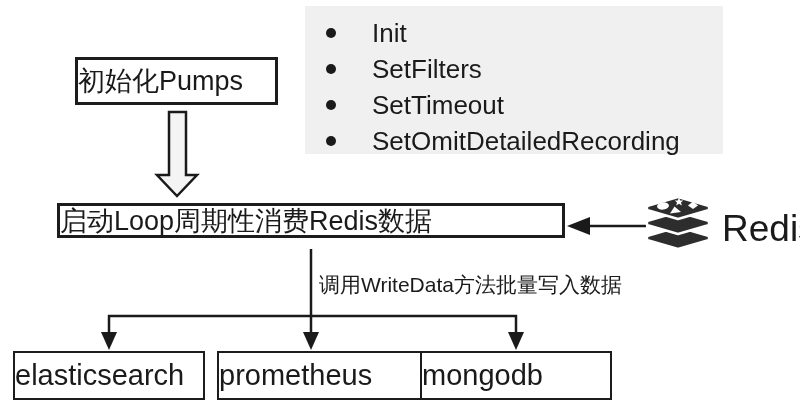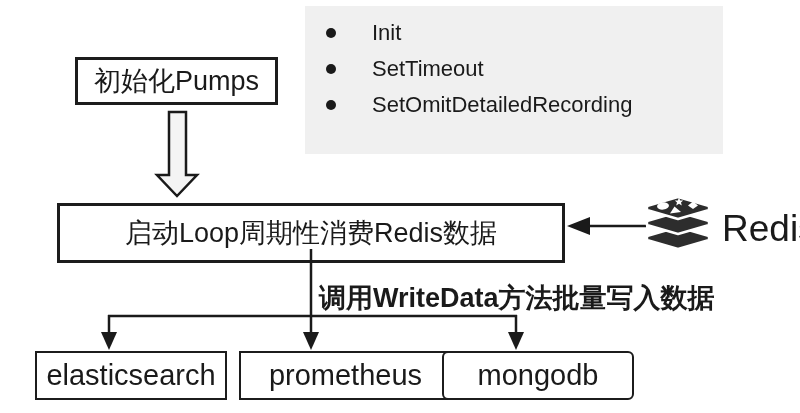--- a/index.html
+++ b/index.html
@@ -8,55 +8,55 @@
     width:800px;height:413px;
     background:#ffffff;
     font-family:"Liberation Sans","DejaVu Sans",sans-serif;
     color:#1a1a1a;
     overflow:hidden;
   }
   .box{
     position:absolute;
     border:3px solid #1c1c1c;
     background:#ffffff;
-    display:flex;align-items:center;justify-content:center;
+    display:flex;align-items:center;
     box-sizing:border-box;
     white-space:nowrap;
   }
   .init-box{left:75px;top:57px;width:203px;height:48px;font-size:27px;}
-  .loop-box{left:57px;top:203px;width:508px;height:60px;font-size:27px;}
-  .sink-box{top:351px;height:49px;font-size:29px;border-width:2.5px;margin-left:22px;}
+  .loop-box{left:57px;top:203px;width:508px;height:35px;font-size:27px;}
+  .sink-box{top:351px;height:49px;font-size:29px;border-width:2.5px;}
   .sink-es{left:13px;width:192px;}
   .sink-prom{left:217px;width:213px;}
-  .sink-mongo{left:420px;width:192px;border-radius:6px;}
+  .sink-mongo{left:420px;width:192px;}
   .panel{
     position:absolute;
     left:305px;top:6px;width:418px;height:148px;
     background:#f0f0f0;
     box-sizing:border-box;
     padding-top:9px;
   }
   .bullet-row{
     display:flex;align-items:center;
     height:36px;
-    font-size:22px;
+    font-size:26px;
   }
   .bullet-dot{
     width:10px;height:10px;border-radius:50%;
     background:#1a1a1a;
     margin-left:21px;margin-right:36px;
     flex:0 0 auto;
   }
   .connector-layer{
     position:absolute;left:0;top:0;width:800px;height:413px;
     pointer-events:none;
   }
   .write-label{
-    position:absolute;left:319px;top:280px;
-    font-size:27px;white-space:nowrap;font-weight:bold;
+    position:absolute;left:319px;top:271px;
+    font-size:21px;white-space:nowrap;
   }
   .redis-label{
     position:absolute;left:722px;top:208px;
     font-size:37px;white-space:nowrap;
   }
   .block-arrow{position:absolute;left:150px;top:110px;}
   .redis-icon{position:absolute;left:645px;top:196px;}
 </style>
 </head>
 <body>
@@ -64,20 +64,24 @@
 <div class="canvas">
 
   <div class="box init-box">
     <span>初始化Pumps</span>
   </div>
 
   <div class="panel">
     <div class="bullet-row">
       <span class="bullet-dot"></span>
       <span>Init</span>
+    </div>
+    <div class="bullet-row">
+      <span class="bullet-dot"></span>
+      <span>SetFilters</span>
     </div>
     <div class="bullet-row">
       <span class="bullet-dot"></span>
       <span>SetTimeout</span>
     </div>
     <div class="bullet-row">
       <span class="bullet-dot"></span>
       <span>SetOmitDetailedRecording</span>
     </div>
   </div>

